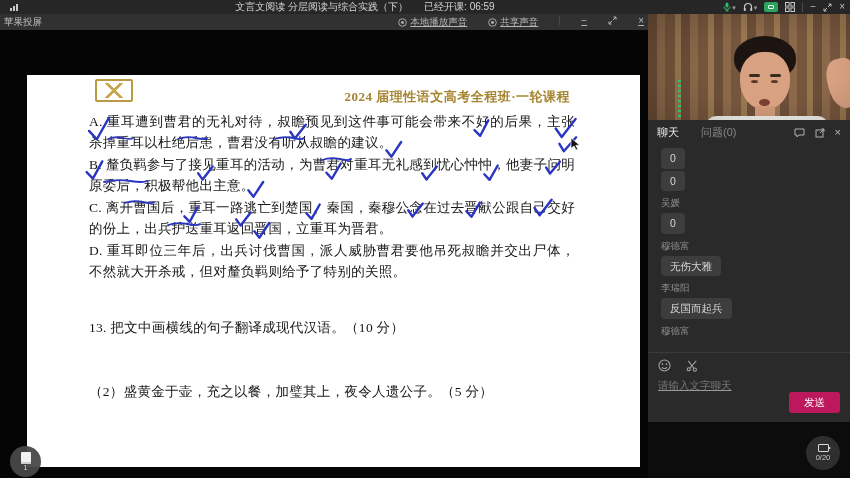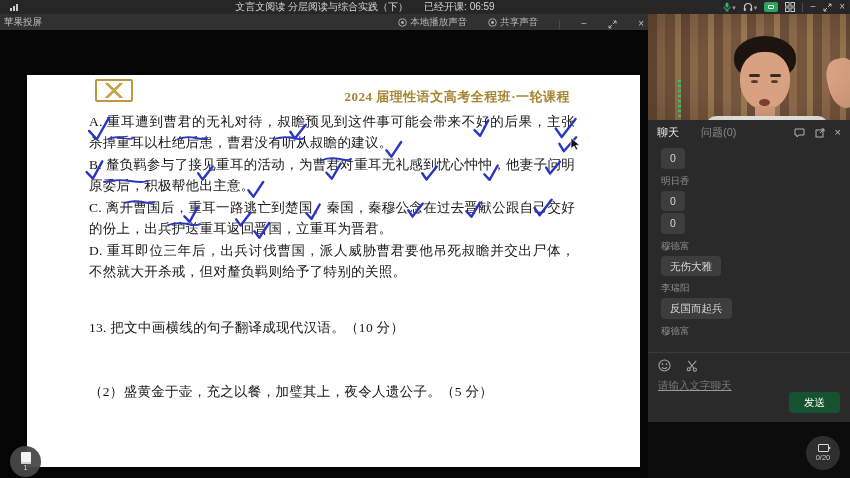--- a/index.html
+++ b/index.html
@@ -19,21 +19,21 @@
   .caret { color:#9a9a9a; font-size:7px; line-height:1; }
   .greenbtn { width:14px; height:10px; background:#2ca45d; border-radius:2px; display:flex; align-items:center; justify-content:center; }
   .greenbtn b { display:block; width:6px; height:4px; border:1px solid #eaf6ee; border-radius:1px; }
   .wctrl { color:#bdbdbd; font-size:10px; line-height:1; }
   .sep { width:1px; height:9px; background:#4a4a4a; }
 
   
   .subbar { position:absolute; left:0; top:14px; width:648px; height:16px; background:#313131;
     display:flex; align-items:center; padding:0 4px; z-index:15; }
   .subbar-title { color:#c0c0c0; font-size:9.5px; }
-  .subbar-right { margin-left:auto; display:flex; align-items:flex-end; gap:21px; color:#b5b5b5; font-size:9.5px; }
+  .subbar-right { margin-left:auto; display:flex; align-items:flex-start; gap:21px; color:#b5b5b5; font-size:9.5px;text-decoration:underline; }
   .aud { display:flex; align-items:center; gap:3px; }
 
   
   .stage { position:absolute; left:0; top:30px; width:648px; height:448px; background:#050505; }
   .page { position:absolute; left:27px; top:45px; width:613px; height:392px; background:#ffffff; z-index:2; }
   .doc-logo { position:absolute; left:68px; top:4px; width:38px; height:23px;
     border:2px solid #b99a43; border-radius:2px; overflow:hidden; }
   .doc-logo:before { content:""; position:absolute; inset:2px; background:
     linear-gradient(45deg, transparent 46%, #c7a84f 46% 54%, transparent 54%),
     linear-gradient(-45deg, transparent 46%, #c7a84f 46% 54%, transparent 54%); }
@@ -92,21 +92,21 @@
   .chat-close { color:#bdbdbd; font-size:11px; line-height:1; }
   .chat-messages { flex:1; overflow:hidden; padding-top:3px; }
   .chat-user { font-size:9.5px; color:#8d8d8d; margin:6px 0 3px 13px; }
   .chat-bubble { display:table; margin:0 0 2px 13px; background:#3d3d3d; color:#d8d8d8;
     font-size:10.5px; padding:4px 9px; border-radius:4px; line-height:1.2; }
   .chat-footer { flex:none; height:70px; border-top:1px solid #3a3a3a; padding:6px 10px; position:relative; }
   .chat-tools { display:flex; align-items:center; gap:15px; }
   .chat-input { display:block; width:130px; background:transparent; border:none; outline:none;
     color:#9b9b9b; font-size:10.5px; margin-top:7px; padding:0;text-decoration:underline; }
   .chat-input::placeholder { color:#757575; }
-  .send-button { position:absolute; right:10px; bottom:9px; background:#14532d; color:#ffffff;
+  .send-button { position:absolute; right:10px; bottom:9px; background:#be185d; color:#ffffff;
     font-size:10.5px; padding:4px 15px; border-radius:3px; border:none; line-height:1.2; }
 
   
   .queue-badge { position:absolute; left:806px; top:436px; width:34px; height:34px; border-radius:50%;
     background:#2e2e2e; display:flex; flex-direction:column; align-items:center; justify-content:center; gap:2px; }
   .queue-badge .cam-ico { width:11px; height:8px; border:1px solid #d9d9d9; border-radius:1px; position:relative; }
   .queue-badge .cam-ico:after { content:""; position:absolute; right:-3px; top:1px; border-left:3px solid #d9d9d9;
     border-top:2px solid transparent; border-bottom:2px solid transparent; }
   .queue-badge span { color:#c9c9c9; font-size:7.5px; line-height:1; }
 </style>
@@ -320,22 +320,22 @@
         </svg>
       <svg width="10" height="10" viewBox="0 0 10 10">
           <rect x="1" y="2" width="7" height="7" fill="none" stroke="#b0b0b0" stroke-width="1"></rect>
           <path d="M5 5 L9 1 M6.5 1 H9 V3.5" stroke="#b0b0b0" stroke-width="1" fill="none"></path>
         </svg>
       <span class="chat-close">×</span>
     </span>
   </div>
   <div class="chat-messages">
       <div class="chat-bubble">0</div>
-      <div class="chat-user">明日香</div>
       <div class="chat-bubble">0</div>
+      <div class="chat-user">吴媛</div>
       <div class="chat-bubble">0</div>
       <div class="chat-user">穆德富</div>
       <div class="chat-bubble">无伤大雅</div>
       <div class="chat-user">李瑞阳</div>
       <div class="chat-bubble">反国而起兵</div>
       <div class="chat-user">穆德富</div>
     </div>
   <div class="chat-footer">
     <div class="chat-tools">
       <svg width="13" height="13" viewBox="0 0 14 14">

